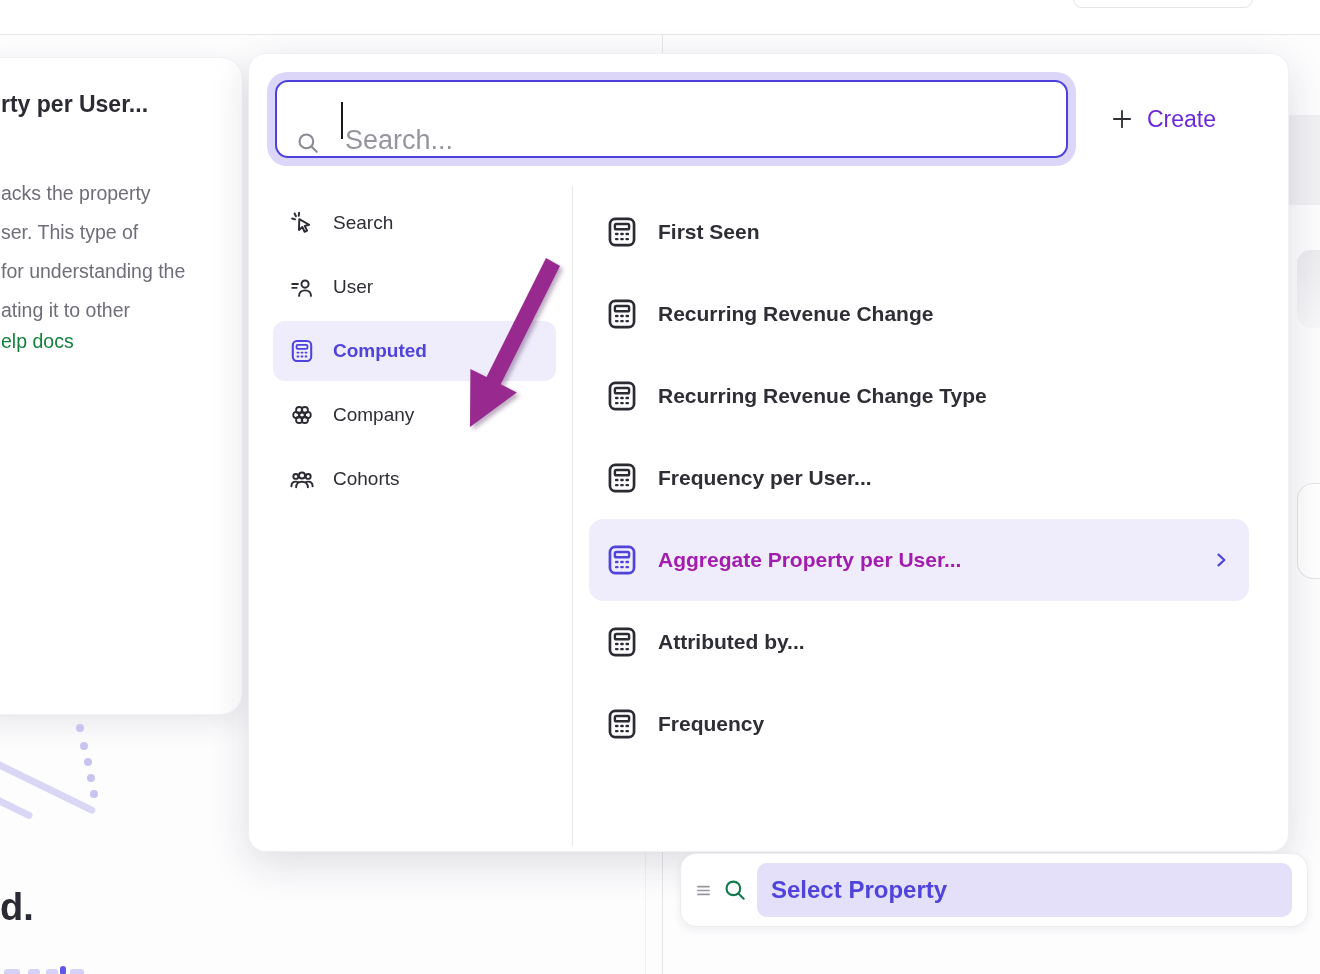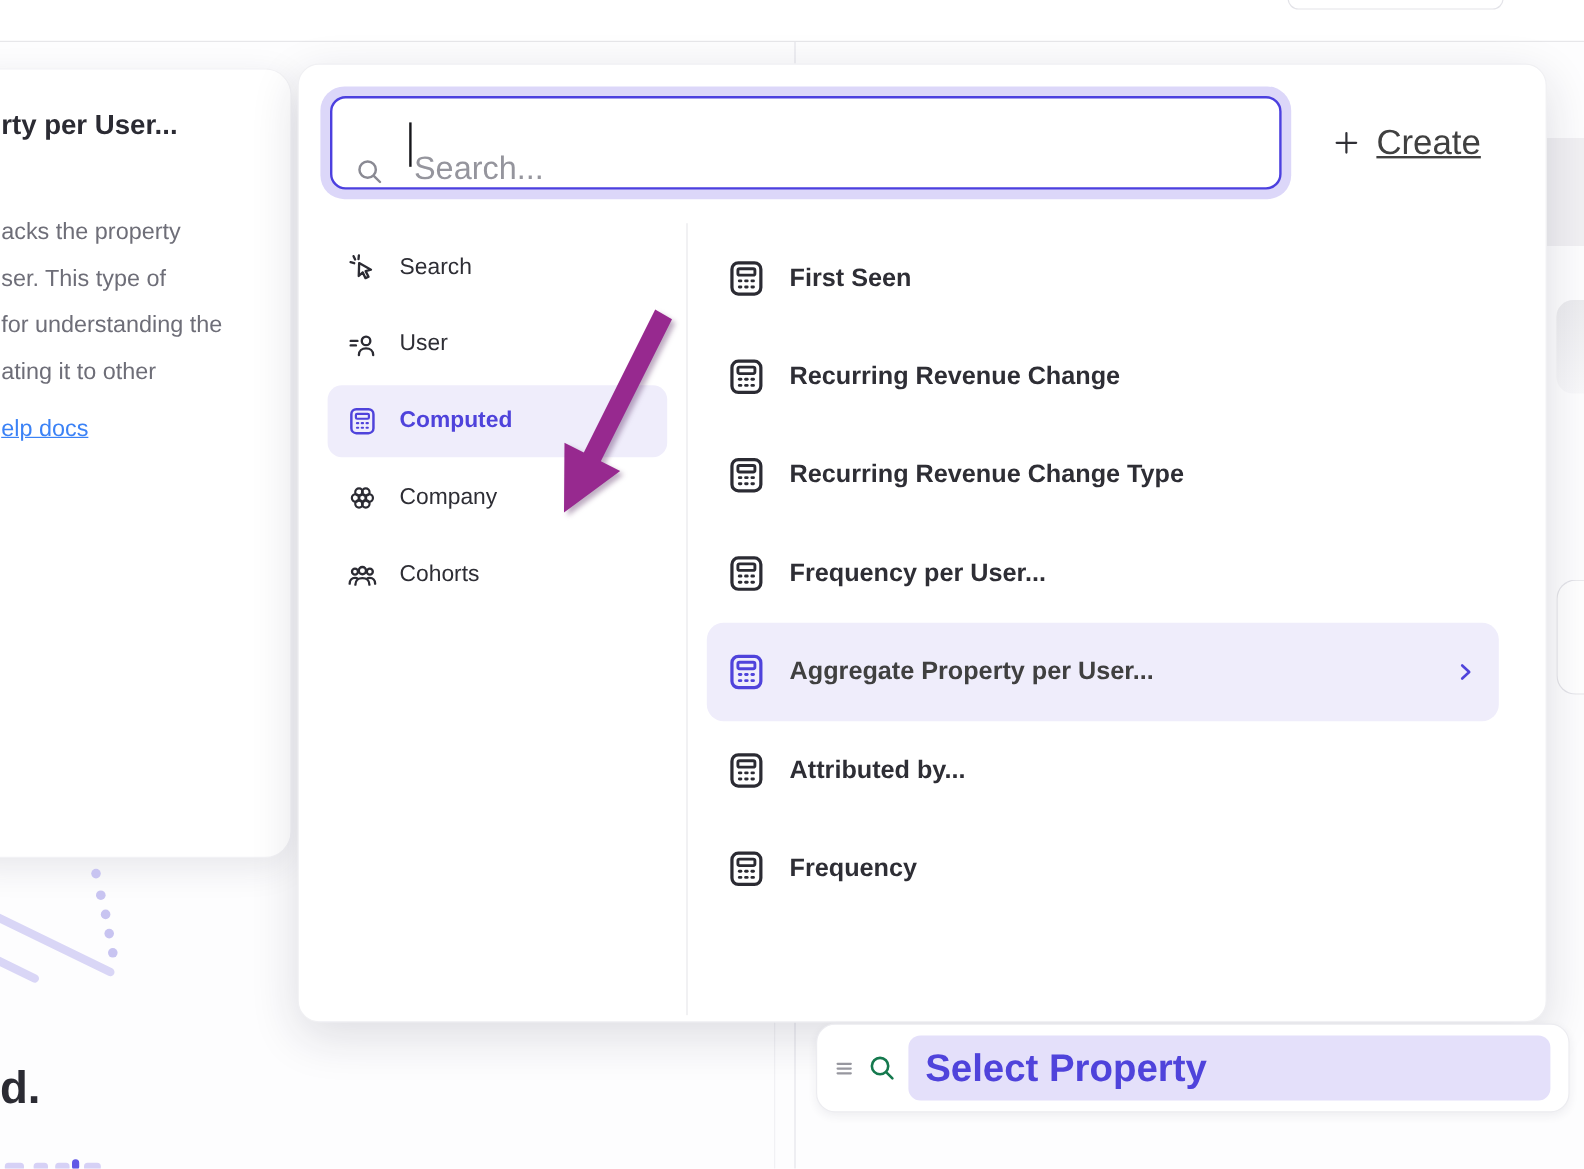--- a/index.html
+++ b/index.html
@@ -21,21 +21,21 @@
     background:linear-gradient(180deg,#ececef,#f8f8fa); border-radius:14px 0 0 14px; }
   .bg-ghost2 { position:absolute; left:1297px; top:483px; width:30px; height:96px;
     background:#fff; border:1.5px solid #e4e4e9; border-right:none; border-radius:16px 0 0 16px; }
 
   
   .tooltip-card { position:absolute; left:-34px; top:57px; width:277px; height:658px;
     background:#fff; border:1px solid #f2f2f5; border-radius:22px;
     box-shadow:0 8px 28px rgba(40,40,70,.10); }
   .tip-title { position:absolute; left:34px; top:33px; font-size:23px; font-weight:700; color:#2b2b33; white-space:nowrap; }
   .tip-body { position:absolute; left:34px; top:116px; font-size:19.5px; line-height:39px; color:#6e6e78; white-space:nowrap; }
-  .tip-link { position:absolute; left:34px; top:288px; font-size:19.5px; color:#3b82f6; text-decoration:underline; white-space:nowrap; cursor:pointer; }
+  .tip-link { position:absolute; left:34px; top:272px; font-size:19.5px; color:#15803d; white-space:nowrap; cursor:pointer; }
 
   
   .deco-line { position:absolute; height:7px; border-radius:4px; background:#d9d6f6; transform-origin:left center; }
   .deco-line.a { left:-20px; top:752px; width:128px; transform:rotate(26deg); }
   .deco-line.b { left:-20px; top:788px; width:58px; transform:rotate(26deg); }
   .deco-dot { position:absolute; width:8px; height:8px; border-radius:50%; background:#c8c4f1; }
   .frag-heading { position:absolute; left:0; top:886px; font-size:38px; font-weight:700; color:#2b2b33; }
   .frag-mark { position:absolute; border-radius:3px; background:#d6d1f6; }
 
   
@@ -52,55 +52,55 @@
   .search-ic { width:26px; height:26px; margin-left:18px; color:#8a8a93; flex:0 0 auto; }
   .search-input { flex:1; border:none; outline:none; background:transparent;
     font-family:"Liberation Sans",sans-serif; font-size:27px; color:#1b1b1f; padding-left:24px; }
   .search-input::placeholder { color:#95959d; }
   .fake-caret { position:absolute; left:64px; top:20px; width:2px; height:37px; background:#17171b; }
 
   
   .create-btn { position:absolute; left:860px; top:41px; height:48px; display:flex; align-items:center; gap:12px;
     background:none; border:none; cursor:pointer; font-family:"Liberation Sans",sans-serif; }
   .create-plus { width:26px; height:26px; color:#2f2f35; }
-  .create-label { font-size:29px; font-weight:500; color:#404040;text-decoration:underline; }
+  .create-label { font-size:23px; font-weight:500; color:#6d28d9; }
 
   
   .cat-list { position:absolute; left:24px; top:139px; width:283px; }
   .cat-row { display:flex; align-items:center; height:60px; margin-bottom:4px; border-radius:12px;
     padding-left:16px; cursor:pointer; }
   .cat-row.active { background:#efedfb; }
   .cat-icon { width:26px; height:26px; color:#2b2b33; flex:0 0 auto; display:flex; align-items:center; justify-content:center; }
   .cat-icon.aa { font-size:20px; font-weight:700; color:#2b2b33; width:auto; min-width:26px; letter-spacing:-.5px; }
   .cat-row.active .cat-icon { color:#4f43db; }
   .cat-label { margin-left:18px; font-size:19px; font-weight:500; color:#2e2e35; }
   .cat-row.active .cat-label { color:#4f43db; font-weight:600; }
 
   
   .prop-list { position:absolute; left:340px; top:137px; width:660px; list-style:none; }
   .prop-row { display:flex; align-items:center; height:82px; border-radius:14px; padding-left:16px; padding-right:18px; cursor:pointer;text-align:center; }
   .prop-row.active { background:#efedfb; }
   .prop-icon { width:34px; height:34px; color:#2b2b33; flex:0 0 auto; }
   .prop-row.active .prop-icon { color:#4f43db; }
   .prop-label { margin-left:19px; font-size:21px; font-weight:600; color:#2e2e35; }
-  .prop-row.active .prop-label { color:#404040; }
+  .prop-row.active .prop-label { color:#a21caf; }
   .prop-chevron { margin-left:auto; width:20px; height:20px; color:#4f43db; }
 
   
   .anno-arrow { position:absolute; left:0; top:0; width:1320px; height:974px; pointer-events:none; }
 
   
   .select-card { position:absolute; left:680px; top:853px; width:628px; height:74px;
     background:#fff; border:1px solid #ececf0; border-radius:16px;
     box-shadow:0 3px 8px rgba(40,40,70,.07); display:flex; align-items:center; padding-left:13px; }
   .drag-ic { width:19px; height:19px; color:#97979f; flex:0 0 auto; }
   .green-search-ic { width:26px; height:26px; color:#15794e; margin-left:9px; flex:0 0 auto; }
   .select-pill { flex:1; height:54px; margin-left:9px; margin-right:15px; background:#e4e0fa; border-radius:10px;
     display:flex; align-items:center; padding-left:14px; cursor:pointer; }
-  .select-pill-label { font-size:32px; font-weight:600; color:#4f43db; }
+  .select-pill-label { font-size:24px; font-weight:600; color:#4f43db; }
 </style>
 </head>
 <body>
 
 <div class="stage">
 
   <div class="under-header"></div>
   <div class="header-line"></div>
   <div class="v-divider top"></div>
   <div class="v-divider bottom"></div>

